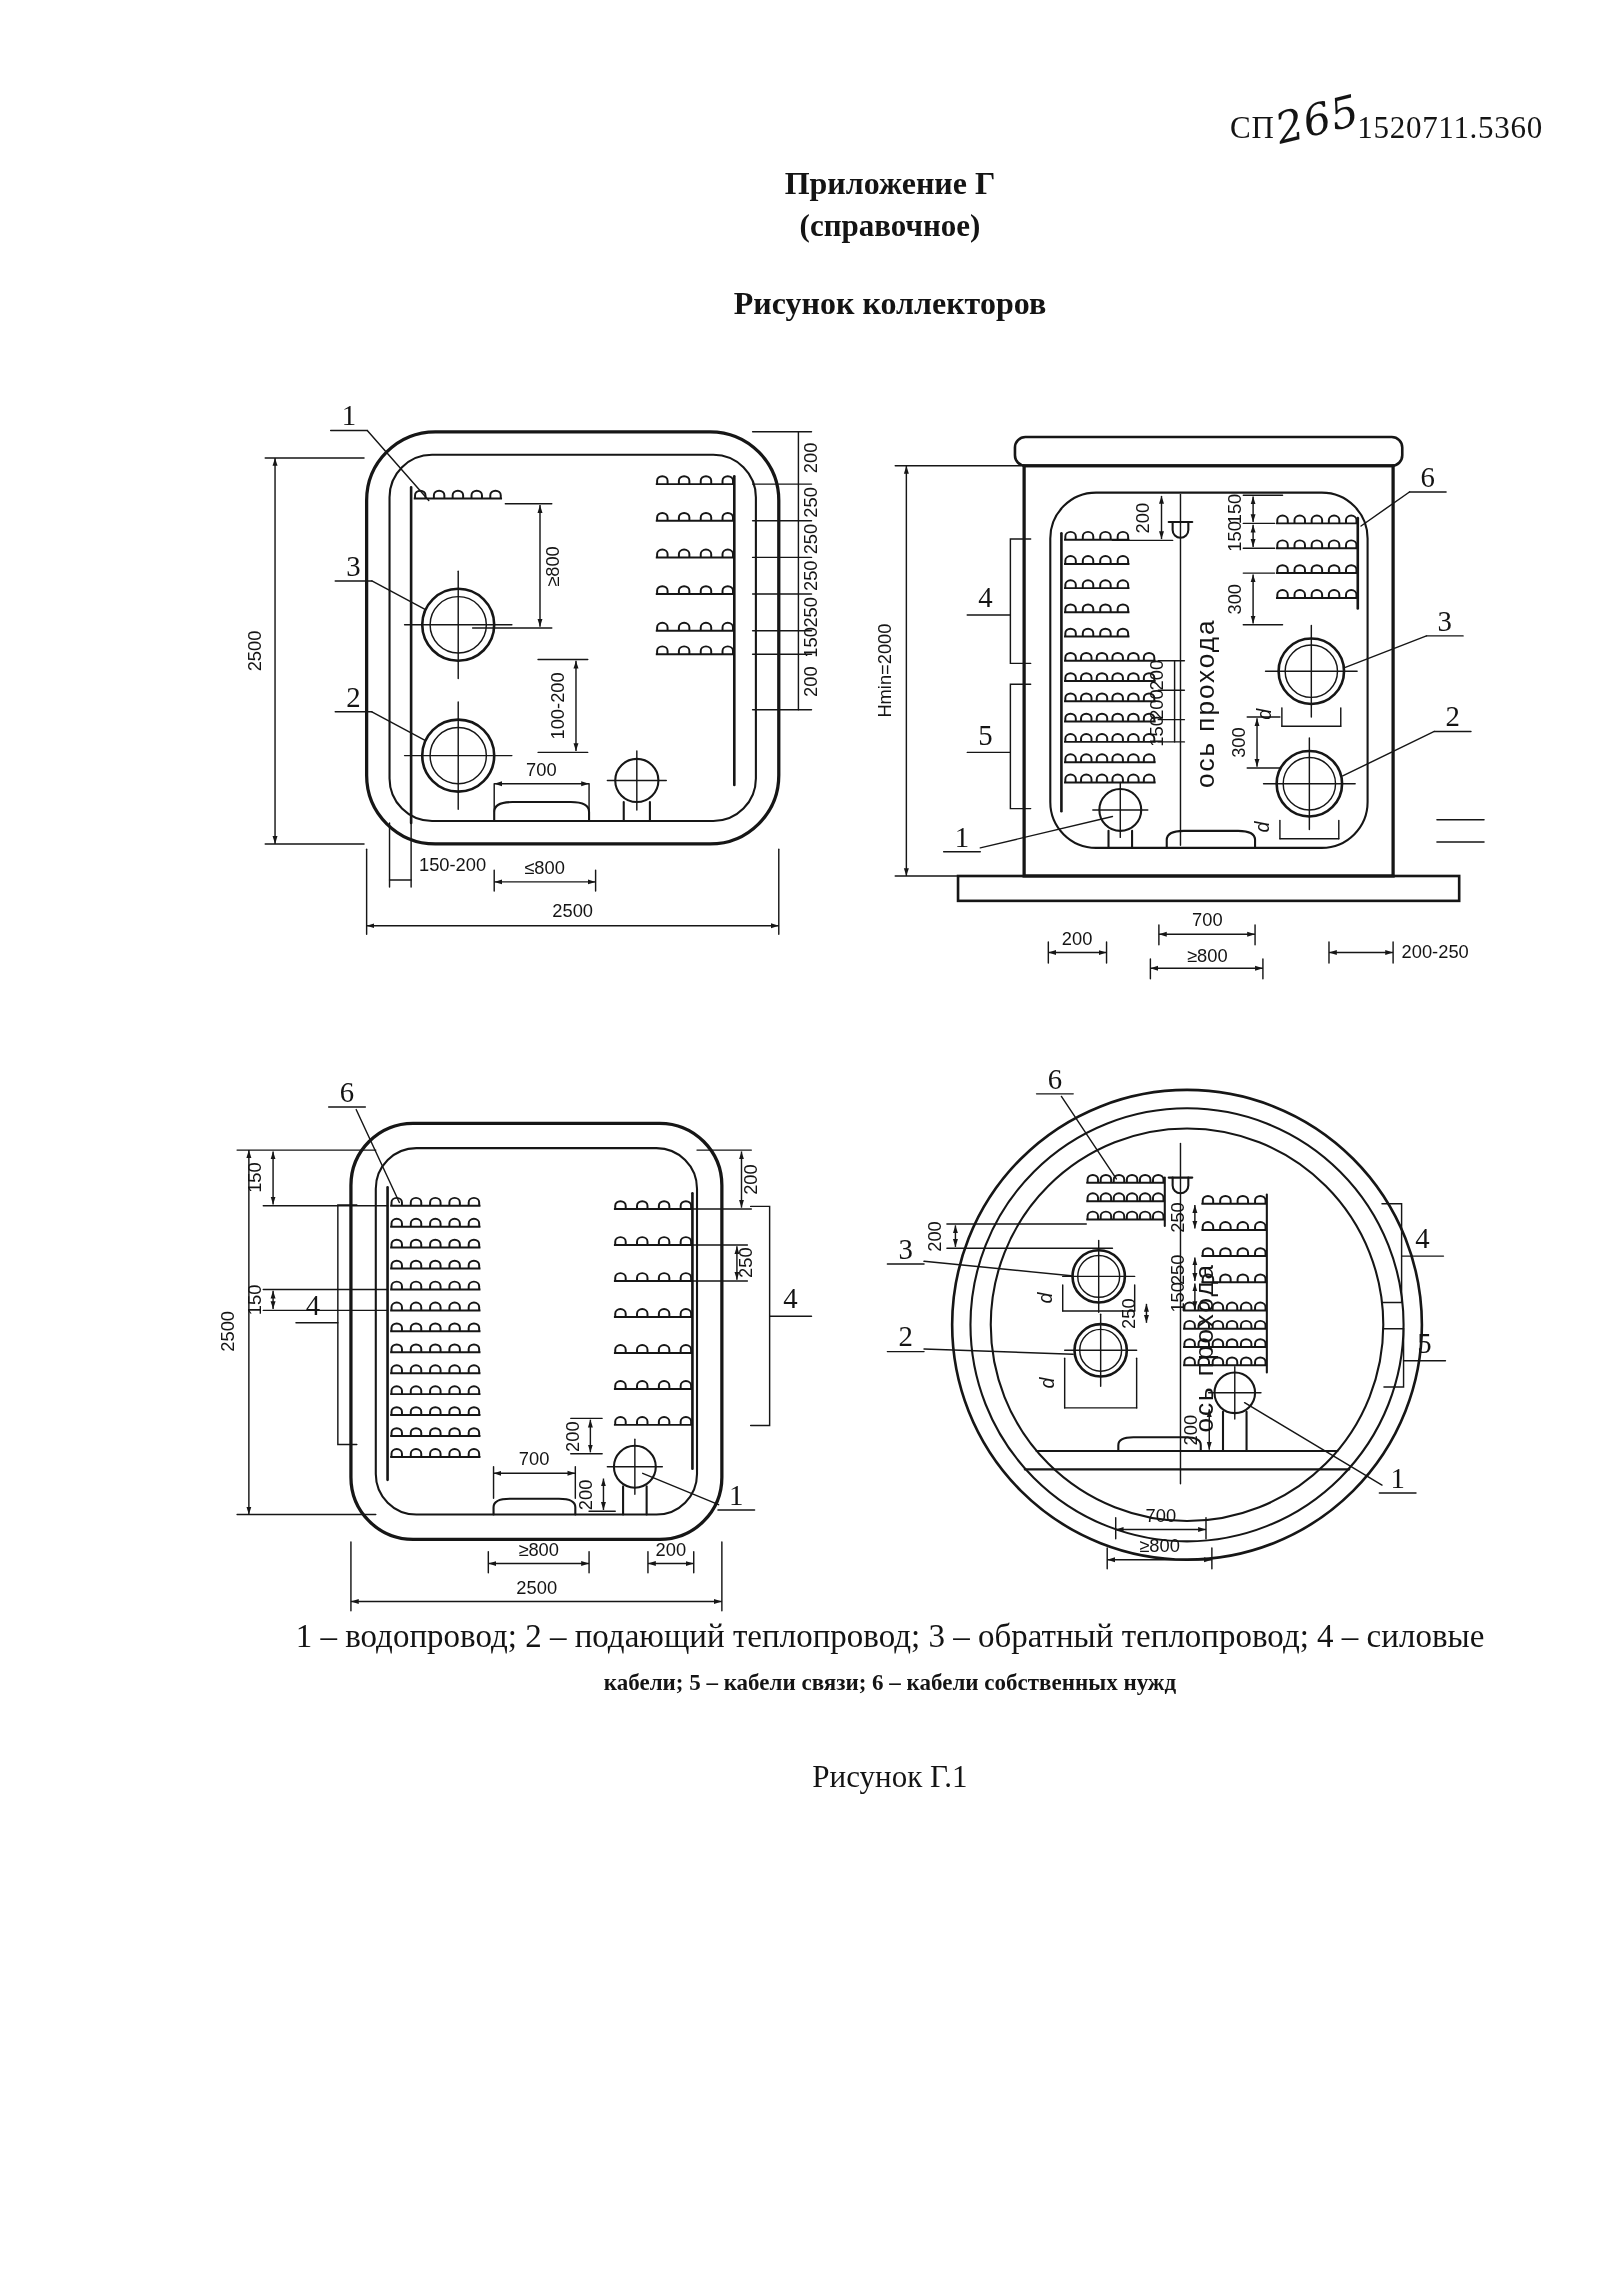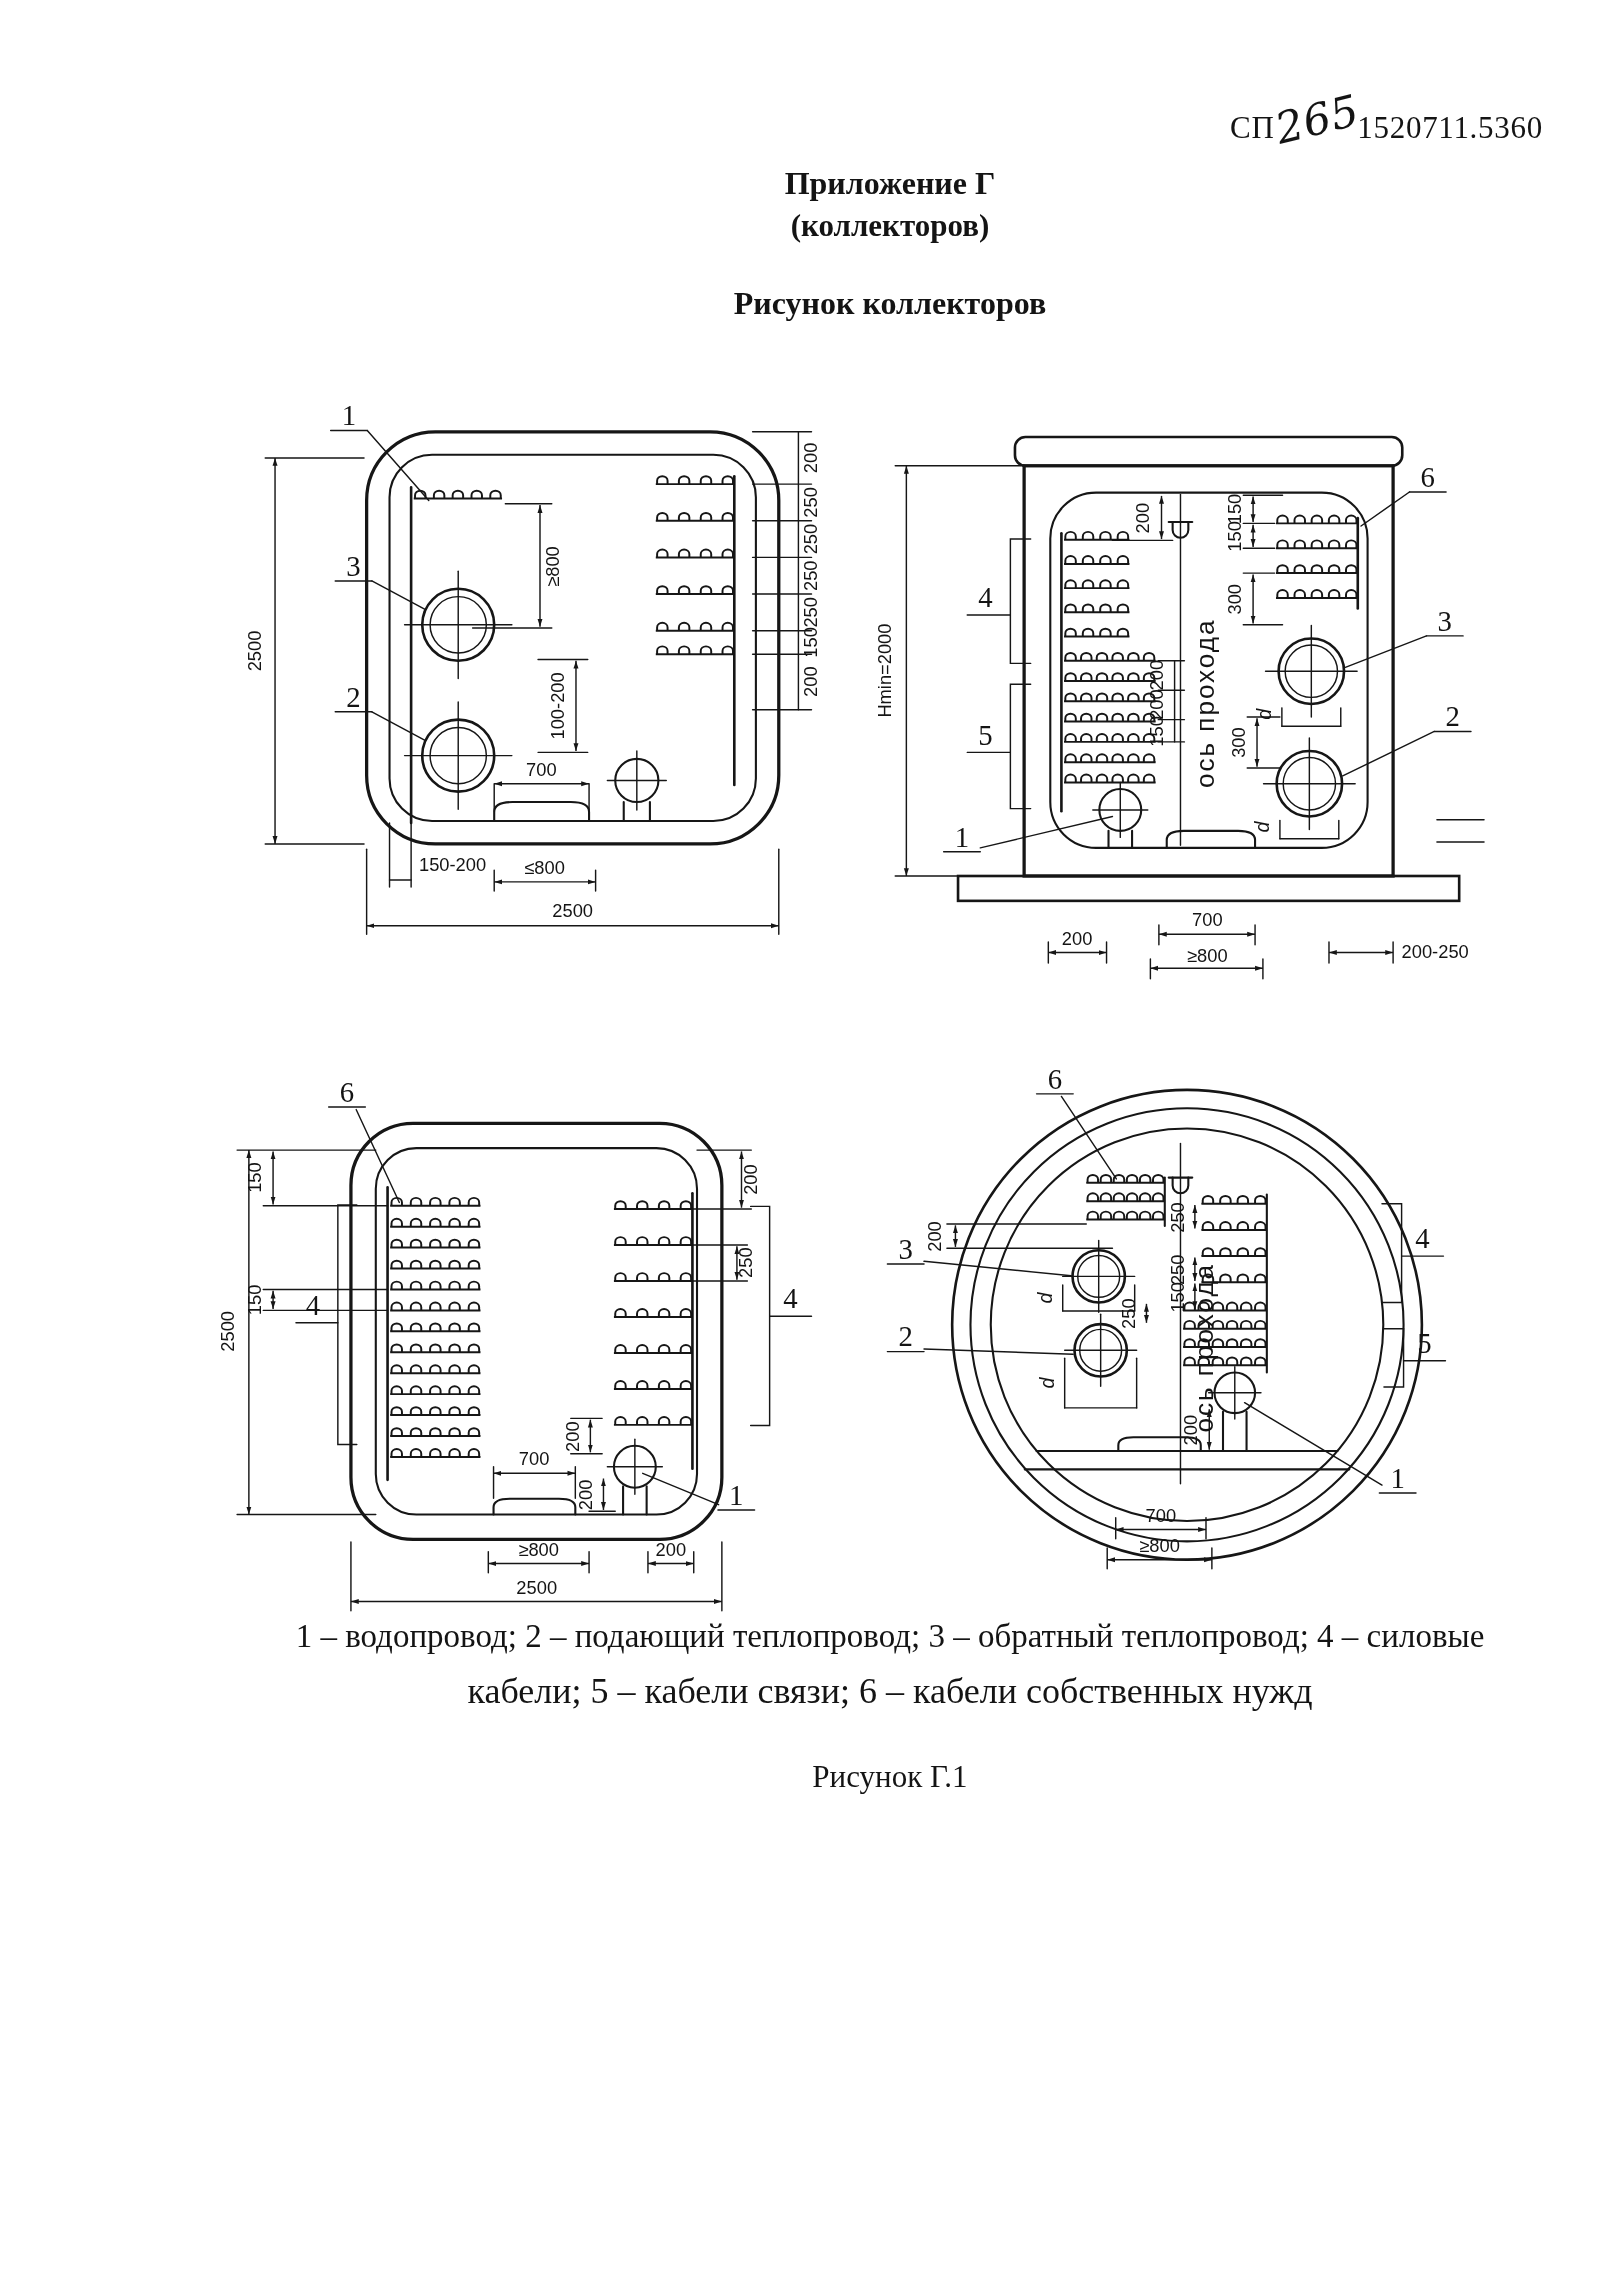--- a/index.html
+++ b/index.html
@@ -7,21 +7,21 @@
         font-family:"Liberation Serif",serif;color:#141414;}
   .doc-code{position:absolute;top:98px;left:1230px;width:301px;font-size:31px;
             letter-spacing:0.7px;white-space:nowrap;}
   .doc-code .hand{display:inline-block;font-family:"DejaVu Serif",serif;font-style:italic;
             font-size:43px;transform:rotate(-14deg) translateY(-3.9px);margin:0 -2.6px 0 1.3px;}
   .centered{position:absolute;left:157px;width:1466px;text-align:center;}
   .h-appendix{top:165px;font-size:32px;font-weight:bold;}
   .h-note{top:208px;font-size:31px;font-weight:bold;}
   .h-title{top:285px;font-size:32px;font-weight:bold;}
   .caption1{top:1618px;font-size:33px;}
-  .caption2{top:1670px;font-size:36px;}
+  .caption2{top:1670px;font-size:23px;font-weight:bold;}
   .fig-label{top:1759px;font-size:31px;}
   svg.art{position:absolute;left:0;top:0;}
   .ln{stroke:#161616;fill:none;stroke-linecap:round;}
   .w5{stroke-width:5px;} .w4{stroke-width:4px;} .w3{stroke-width:3.2px;} .w2{stroke-width:2.2px;}
   .dim{stroke:#161616;fill:none;stroke-width:2.2px;
        marker-start:url(#arw);marker-end:url(#arw);}
   g.rack{stroke:#161616;stroke-width:3px;fill:none;}
   svg text{fill:#141414;stroke:none;font-family:"Liberation Sans",sans-serif;}
   .dt{font-size:28px;text-anchor:middle;}
   .ds{font-size:28px;text-anchor:start;}
@@ -32,21 +32,21 @@
 </head>
 <body>
 
 <div class="page">
 
   <div class="doc-code">
     <span>СП</span><span class="hand">265</span><span>1520711.5360</span>
   </div>
 
   <div class="centered h-appendix">Приложение Г</div>
-  <div class="centered h-note">(коллекторов)</div>
+  <div class="centered h-note">(справочное)</div>
   <div class="centered h-title">Рисунок коллекторов</div>
 
   <svg class="art" width="1623" height="2295" viewBox="0 0 2480 3508">
     <defs>
       <marker id="arw" markerWidth="14" markerHeight="12" refX="12" refY="5" orient="auto-start-reverse" markerUnits="userSpaceOnUse">
         <path d="M12,5 L0,1.2 L0,8.8 Z" fill="#161616"></path>
       </marker>
     </defs>
 
     <g>

